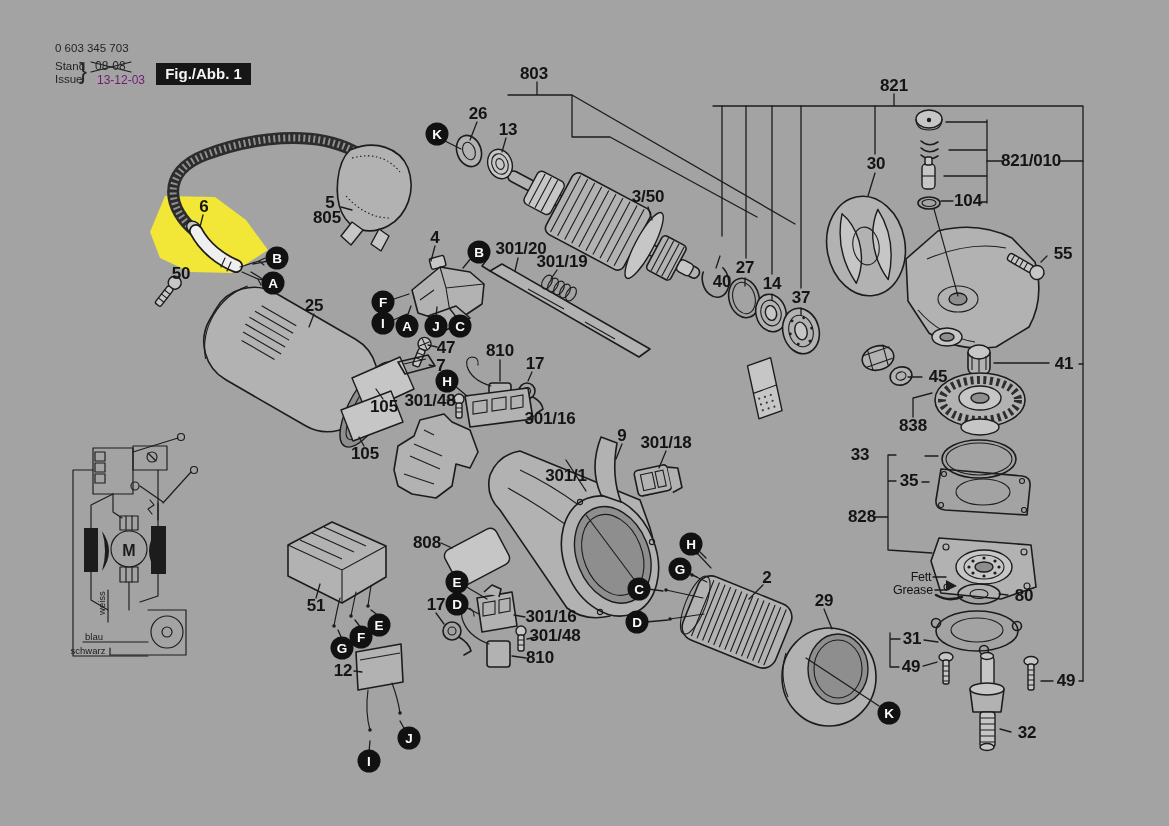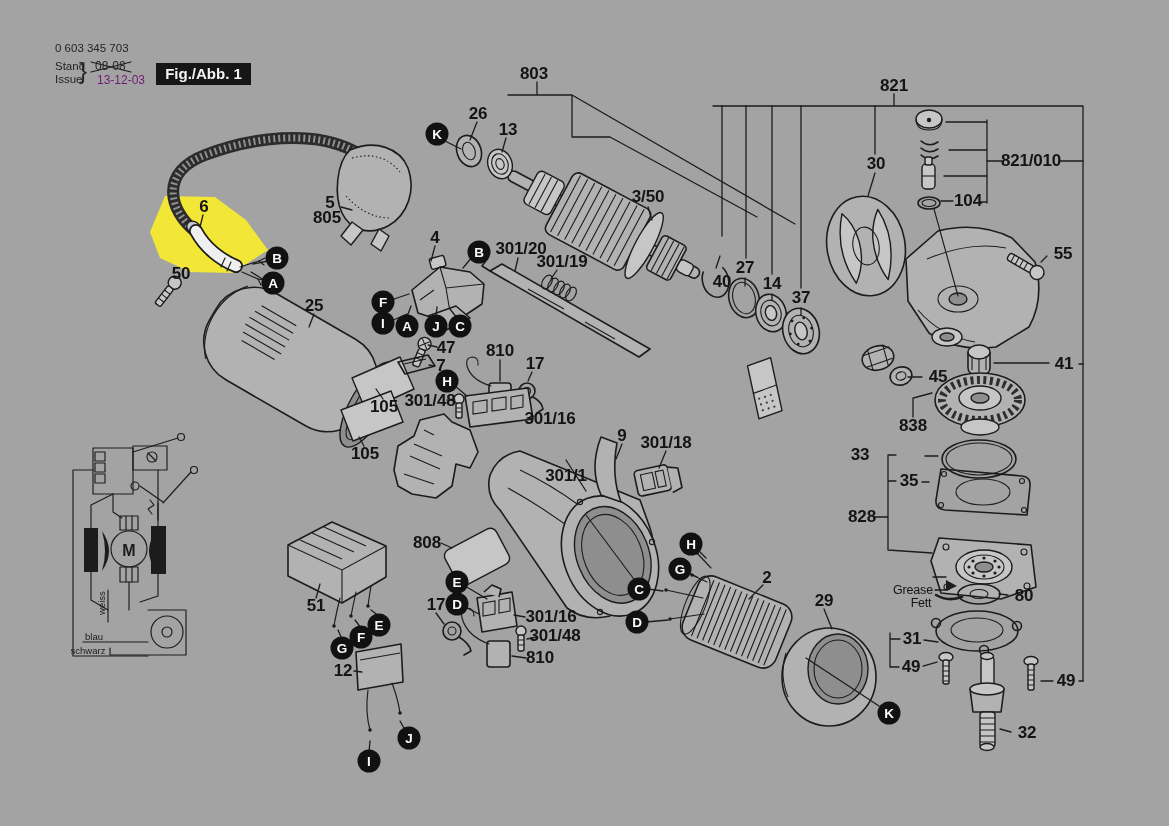--- a/index.html
+++ b/index.html
@@ -511,21 +511,21 @@
       <div class="plabel" style="left: 722px; top: 262px; margin-top: 20px;">40</div>
       <div class="plabel" style="left: 745px; top: 268px;">27</div>
       <div class="plabel" style="left: 772px; top: 284px;">14</div>
       <div class="plabel" style="left: 801px; top: 298px;">37</div>
       <div class="plabel" style="left: 1064px; top: 364px;">41</div>
       <div class="plabel" style="left: 938px; top: 377px;">45</div>
       <div class="plabel" style="left: 913px; top: 426px;">838</div>
       <div class="plabel" style="left: 860px; top: 455px;">33</div>
       <div class="plabel" style="left: 909px; top: 481px;">35</div>
       <div class="plabel" style="left: 862px; top: 517px;">828</div>
-      <div class="plabel small" style="left: 921px; top: 603px;">Fett</div>
+      <div class="plabel small" style="left: 921px; top: 577px;">Fett</div>
       <div class="plabel small" style="left: 913px; top: 590px;">Grease</div>
       <div class="plabel" style="left: 1024px; top: 596px;">80</div>
       <div class="plabel" style="left: 912px; top: 639px;">31</div>
       <div class="plabel" style="left: 911px; top: 667px;">49</div>
       <div class="plabel" style="left: 1066px; top: 681px;">49</div>
       <div class="plabel" style="left: 1027px; top: 733px;">32</div>
       <div class="plabel" style="left: 824px; top: 601px;">29</div>
       <div class="plabel" style="left: 767px; top: 578px;">2</div>
       <div class="plabel" style="left: 204px; top: 207px;">6</div>
       <div class="plabel" style="left: 330px; top: 203px;">5</div>

